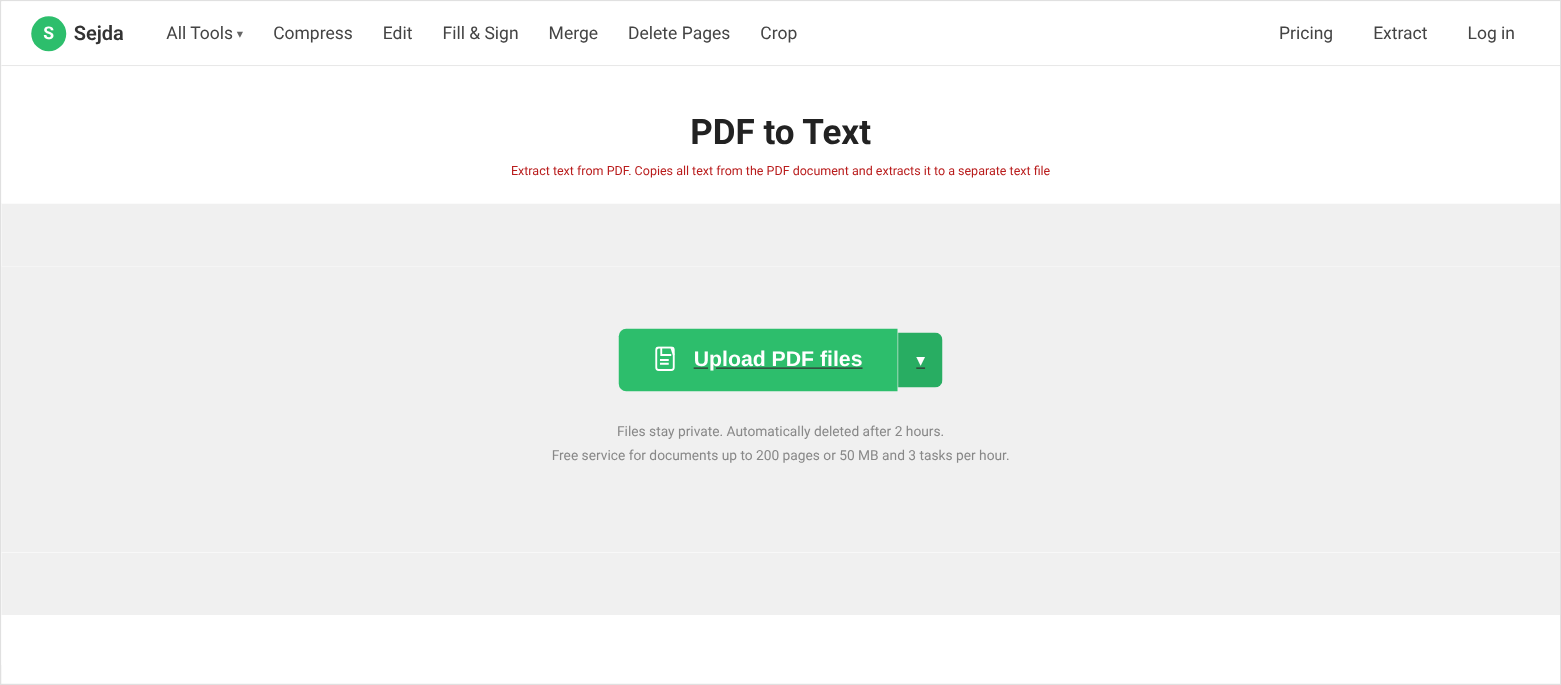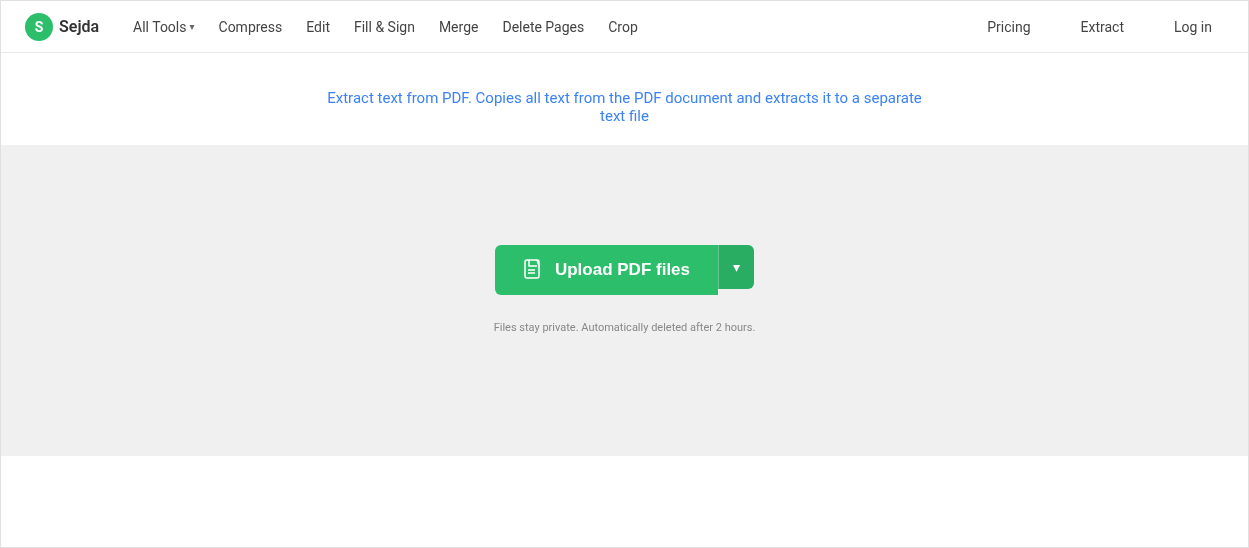--- a/index.html
+++ b/index.html
@@ -58,21 +58,21 @@
       gap: 3px;
       white-space: nowrap;
     }
     .nav-item .chevron {
       font-size: 10px;
       color: #666;
     }
     .header-right {
       display: flex;
       align-items: flex-start;
-      gap: 26px;
+      gap: 8px;
     }
     .header-right a {
       padding: 6px 12px;
       font-size: 14px;
       color: #444;
       cursor: pointer;
       text-decoration: none;
     }
 
     
@@ -82,22 +82,22 @@
       text-align: center;
       padding: 36px 24px 20px;
     }
     .page-title {
       font-size: 28px;
       font-weight: 700;
       color: #222;
       margin-bottom: 10px;
     }
     .page-subtitle {
-      font-size: 15px;
-      color: #3b82f6;
+      font-size: 10px;
+      color: #b91c1c;
       max-width: 600px;
       margin: 0 auto;
     }
 
     
     .curve-top {
       width: 100%;
       height: 50px;
       background: #fff;
       position: relative;
@@ -136,22 +136,23 @@
       width: 100%;
       display: flex;
       flex-direction: column;
       align-items: center;
       padding: 50px 24px 60px;
     }
 
     
     .upload-btn-container {
       display: flex;
-      align-items: flex-start;
+      align-items: center;
       margin-bottom: 24px;
+      text-decoration: underline;
     }
     .upload-btn-main {
       background: #2dbe6c;
       color: #fff;
       border: none;
       padding: 14px 28px;
       font-size: 17px;
       font-weight: 600;
       cursor: pointer;
       border-radius: 6px 0 0 6px;
@@ -257,20 +258,21 @@
       </nav>
     </div>
     <div class="header-right">
       <a>Pricing</a>
       <a>Extract</a>
       <a>Log in</a>
     </div>
   </header>
 
   <div class="hero-section">
+    <h1 class="page-title">PDF to Text</h1>
     <p class="page-subtitle">Extract text from PDF. Copies all text from the PDF document and extracts it to a separate text file</p>
   </div>
 
   <div class="curve-top"></div>
 
   <div class="upload-area">
     <div class="upload-btn-container">
       <button class="upload-btn-main">
         <span class="pdf-icon">
           <svg width="20" height="22" viewBox="0 0 20 22" fill="none" xmlns="http://www.w3.org/2000/svg">
@@ -283,20 +285,21 @@
         </span>
         <span>Upload PDF files</span>
       </button>
       <button class="upload-btn-arrow">
         <span>▾</span>
       </button>
     </div>
 
     <p class="info-text">
       <span>Files stay private. Automatically deleted after 2 hours.</span><br>
+      <span>Free service for documents up to 200 pages or 50 MB and 3 tasks per hour.</span>
     </p>
 
   </div>
 
   <div class="curve-bottom"></div>
 
   <div class="offline-banner">
     
   </div>
 </div>

